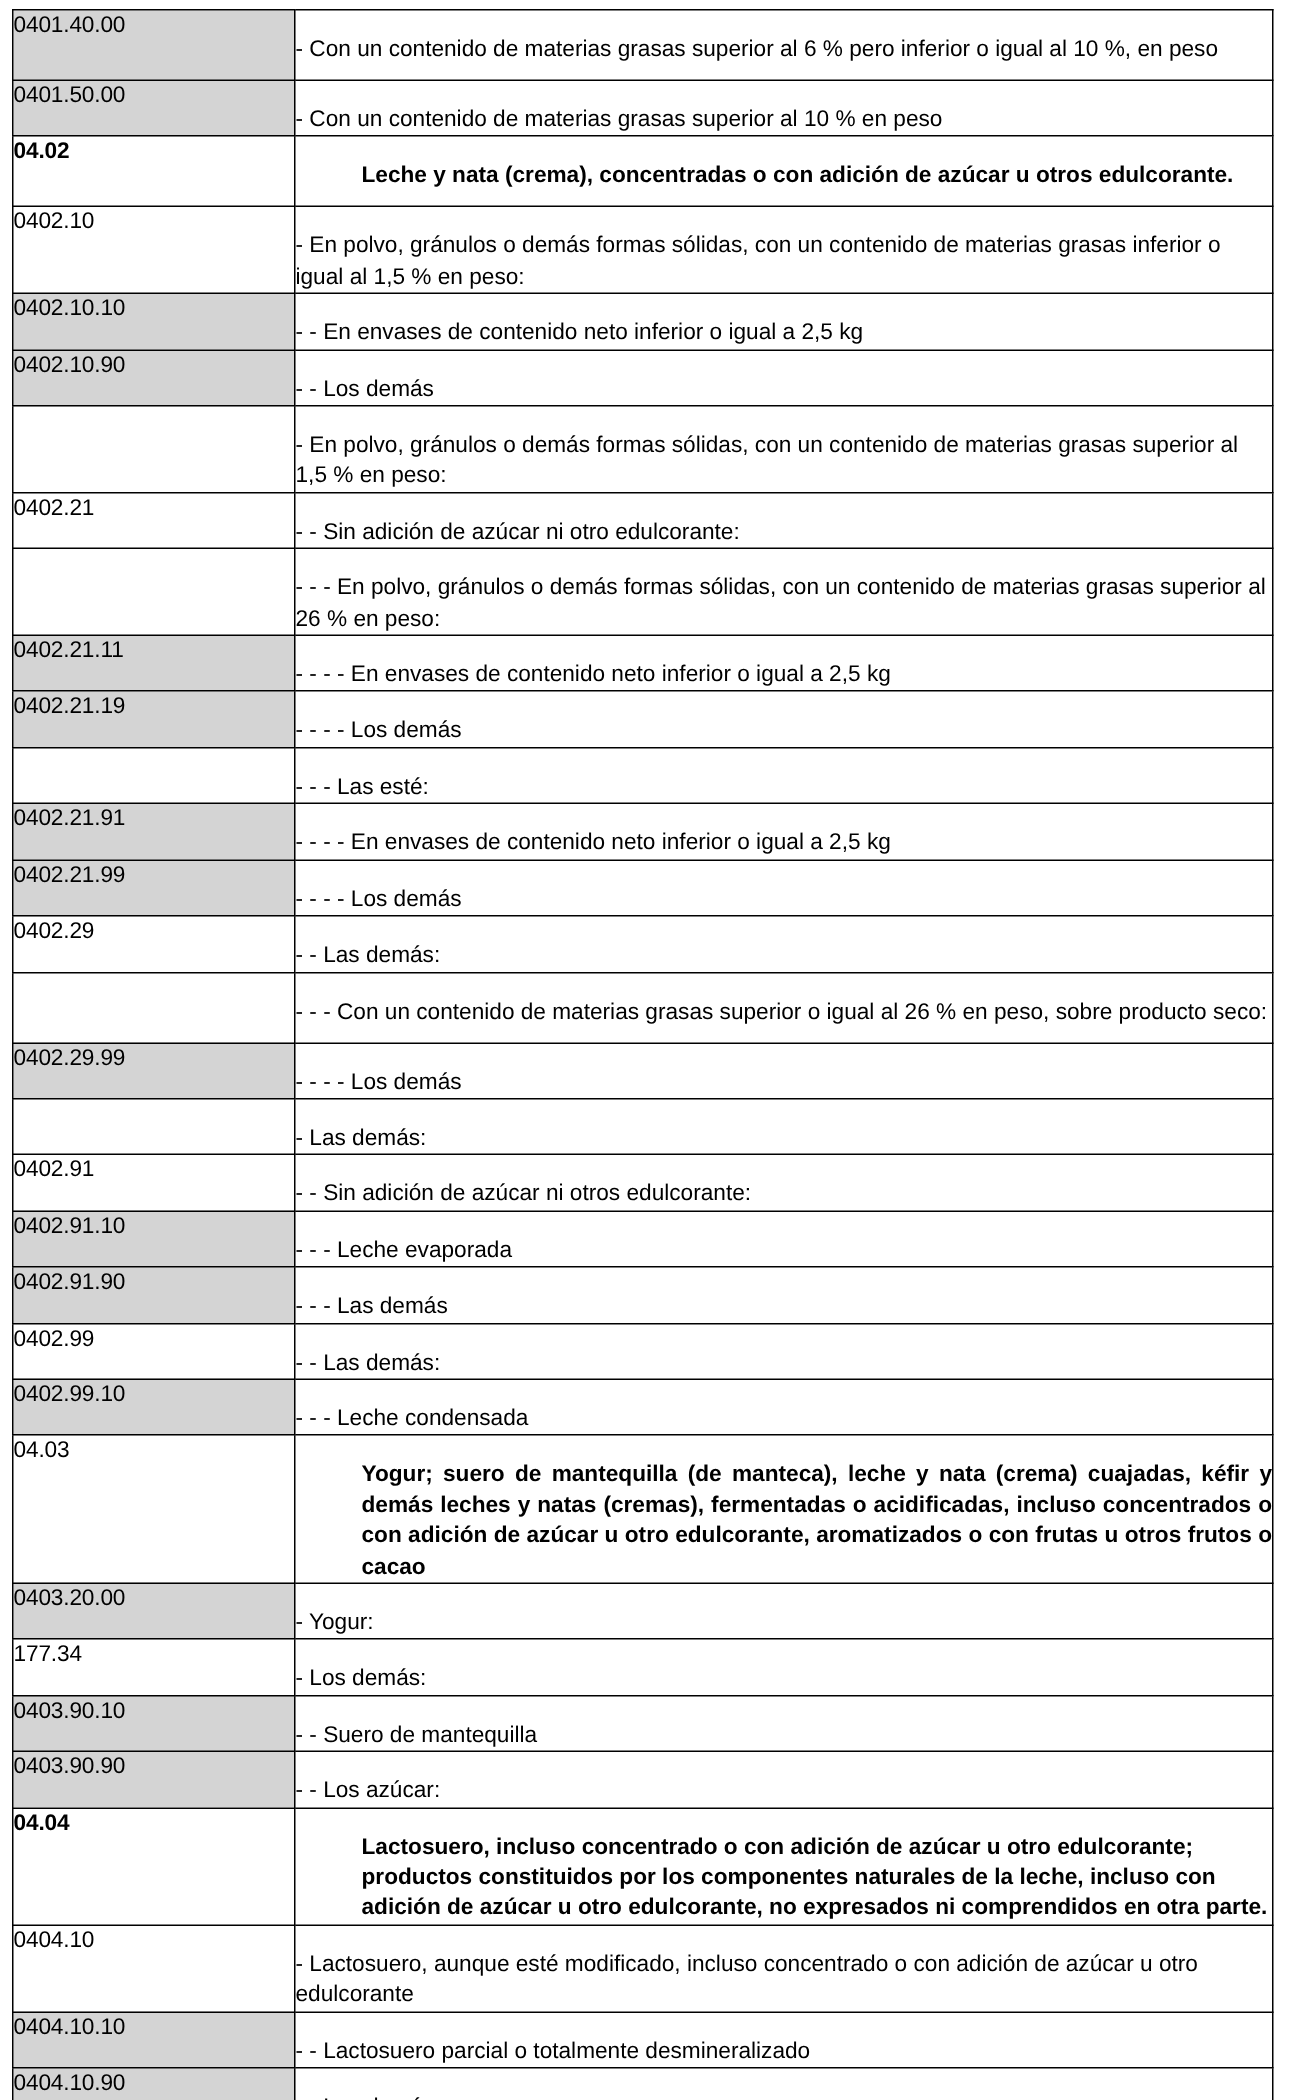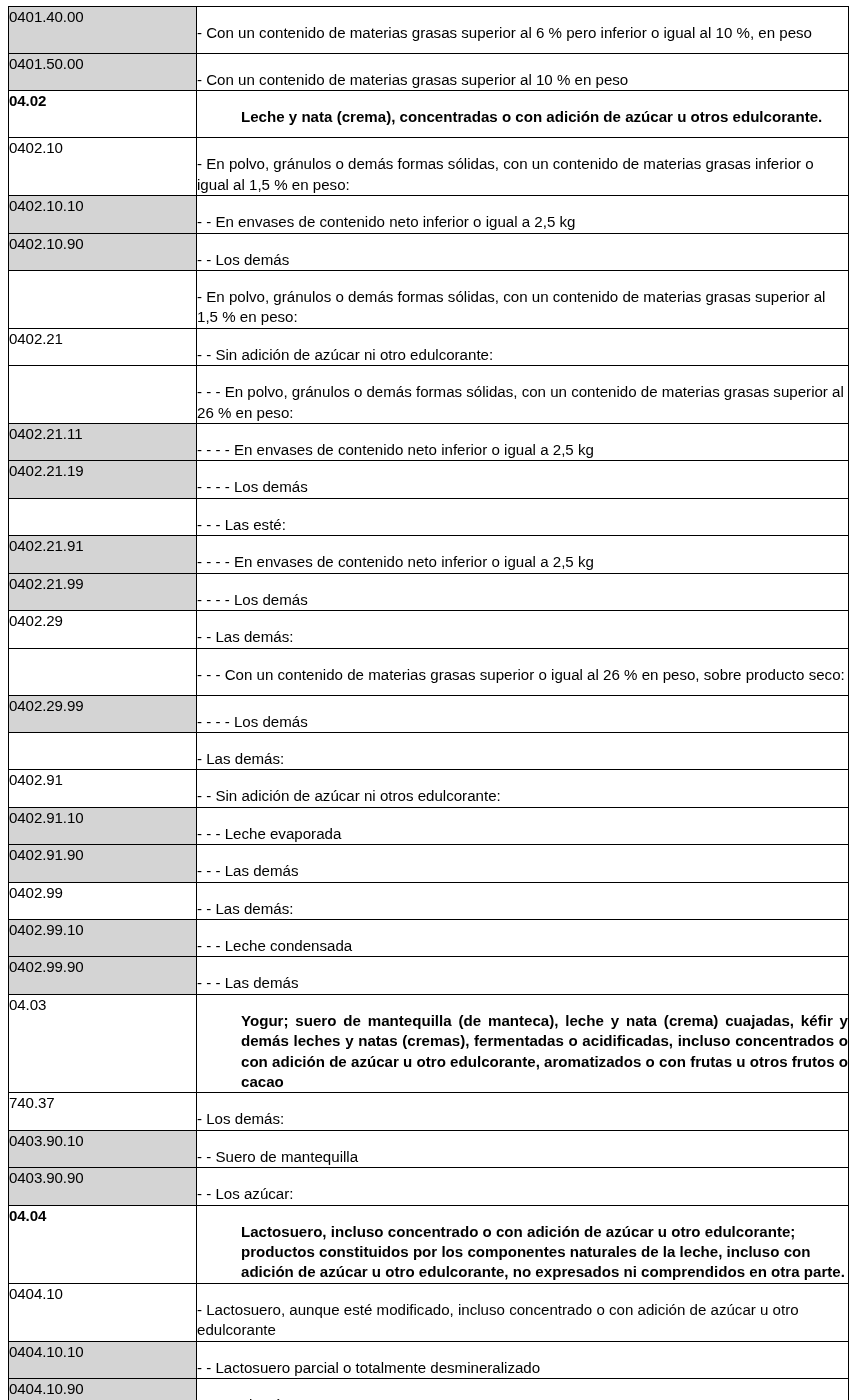--- a/index.html
+++ b/index.html
@@ -207,34 +207,34 @@
           <td class="desc-cell">
             <span class="desc-inner">- - Las demás:</span>
           </td>
         </tr>
         <tr class="r-1">
           <td class="code-cell shaded">0402.99.10</td>
           <td class="desc-cell">
             <span class="desc-inner">- - - Leche condensada</span>
           </td>
         </tr>
-        <tr class="r-1">
-          <td class="code-cell shaded">0402.99.90</td>
-          <td class="desc-cell">
-            <span class="desc-inner">- - - Las demás</span>
-          </td>
-        </tr>
         <tr class="r-n">
           <td class="code-cell">04.03</td>
           <td class="desc-cell bold justify">
             <span class="desc-inner">Yogur; suero de mantequilla (de manteca), leche y nata (crema) cuajadas, kéfir y demás leches y natas (cremas), fermentadas o acidificadas, incluso concentrados o con adición de azúcar u otro edulcorante, aromatizados o con frutas u otros frutos o cacao</span>
           </td>
         </tr>
         <tr class="r-1">
-          <td class="code-cell">740.37</td>
+          <td class="code-cell shaded">0403.20.00</td>
+          <td class="desc-cell">
+            <span class="desc-inner">- Yogur:</span>
+          </td>
+        </tr>
+        <tr class="r-1">
+          <td class="code-cell">177.34</td>
           <td class="desc-cell">
             <span class="desc-inner">- Los demás:</span>
           </td>
         </tr>
         <tr class="r-1">
           <td class="code-cell shaded">0403.90.10</td>
           <td class="desc-cell">
             <span class="desc-inner">- - Suero de mantequilla</span>
           </td>
         </tr>

